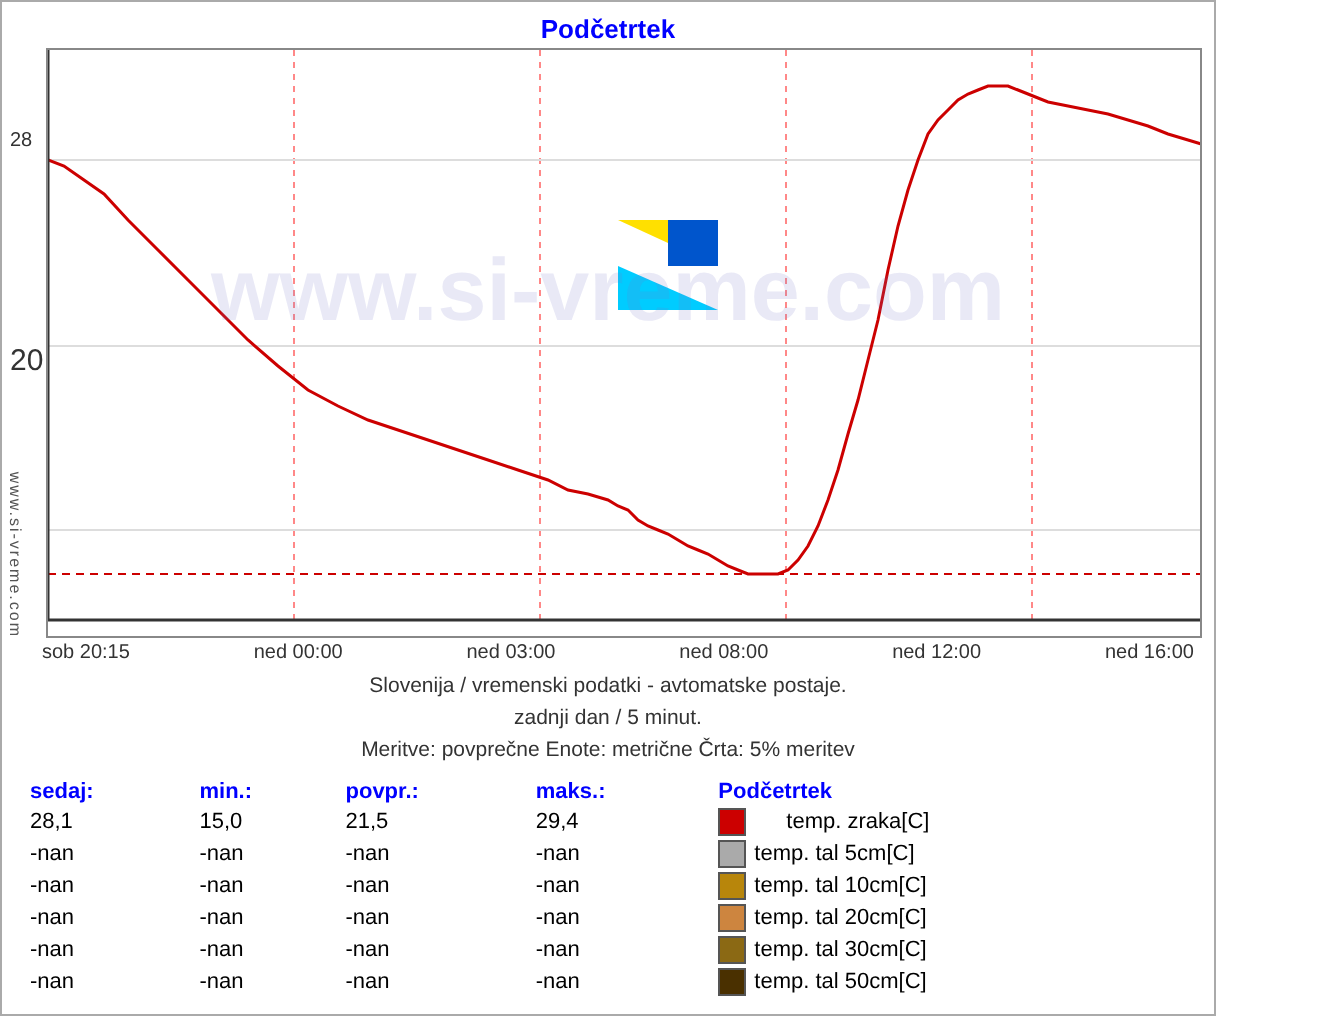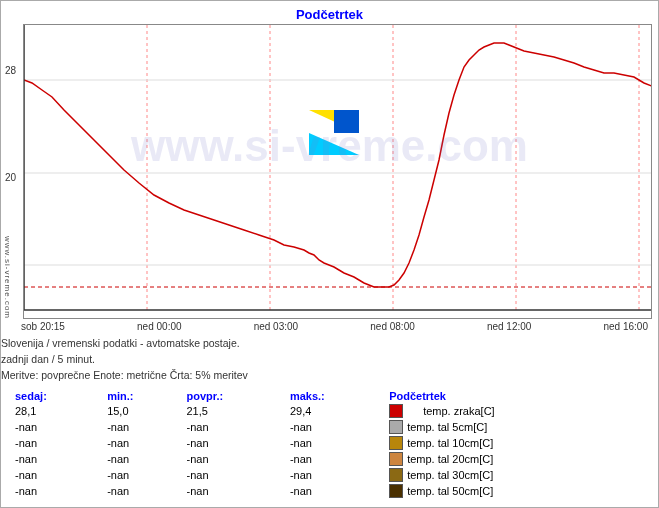--- a/index.html
+++ b/index.html
@@ -5,21 +5,21 @@
     * { margin: 0; padding: 0; box-sizing: border-box; }
     body {
       width: 659px;
       height: 508px;
       background: #fff;
       font-family: Arial, sans-serif;
       font-size: 11px;
       overflow: hidden;
     }
     .outer {
-      width: 659px;
+      width: 608px;
       height: 508px;
       border: 1px solid #aaa;
       position: relative;
       background: #fff;
     }
     .title {
       text-align: center;
       color: #00f;
       font-size: 13px;
       font-weight: bold;
@@ -40,20 +40,21 @@
     .axis-labels {
       display: flex;
       justify-content: space-between;
       margin-left: 20px;
       margin-right: 10px;
       color: #333;
       font-size: 10px;
       margin-top: 2px;
     }
     .info-text {
+      text-align: center;
       color: #333;
       font-size: 10.5px;
       margin-top: 3px;
       line-height: 1.5;
     }
     .data-table {
       margin: 6px 10px 0 10px;
       width: calc(100% - 20px);
     }
     .data-table table {
@@ -81,21 +82,21 @@
 
   <div class="title">Podčetrtek</div>
 
   <div style="position:relative; margin: 0 6px 0 22px; height: 295px;">
 
     <div class="left-label" style="position:absolute;left:-20px;top:0;height:100%;display:flex;align-items:center;">
       <span style="writing-mode:vertical-lr;transform:rotate(180deg);font-size:8px;color:#555;letter-spacing:1px;">www.si-vreme.com</span>
     </div>
 
     <div style="position:absolute;left:-18px;top:14%;font-size:10px;color:#333;">28</div>
-    <div style="position:absolute;left:-18px;top:50%;font-size:10px;color:#333;">20</div>
+    <div style="position:absolute;left:-18px;top:50%;font-size:15px;color:#333;">20</div>
 
     <svg width="100%" height="295" style="display:block;background:#fff;border:1px solid #888;">
 
       <line x1="0" y1="0" x2="0" y2="285" stroke="#ddd" stroke-width="1"></line>
       <line x1="123" y1="0" x2="123" y2="285" stroke="#f88" stroke-width="1" stroke-dasharray="3,3"></line>
       <line x1="246" y1="0" x2="246" y2="285" stroke="#f88" stroke-width="1" stroke-dasharray="3,3"></line>
       <line x1="369" y1="0" x2="369" y2="285" stroke="#f88" stroke-width="1" stroke-dasharray="3,3"></line>
       <line x1="492" y1="0" x2="492" y2="285" stroke="#f88" stroke-width="1" stroke-dasharray="3,3"></line>
       <line x1="615" y1="0" x2="615" y2="285" stroke="#f88" stroke-width="1" stroke-dasharray="3,3"></line>
 

